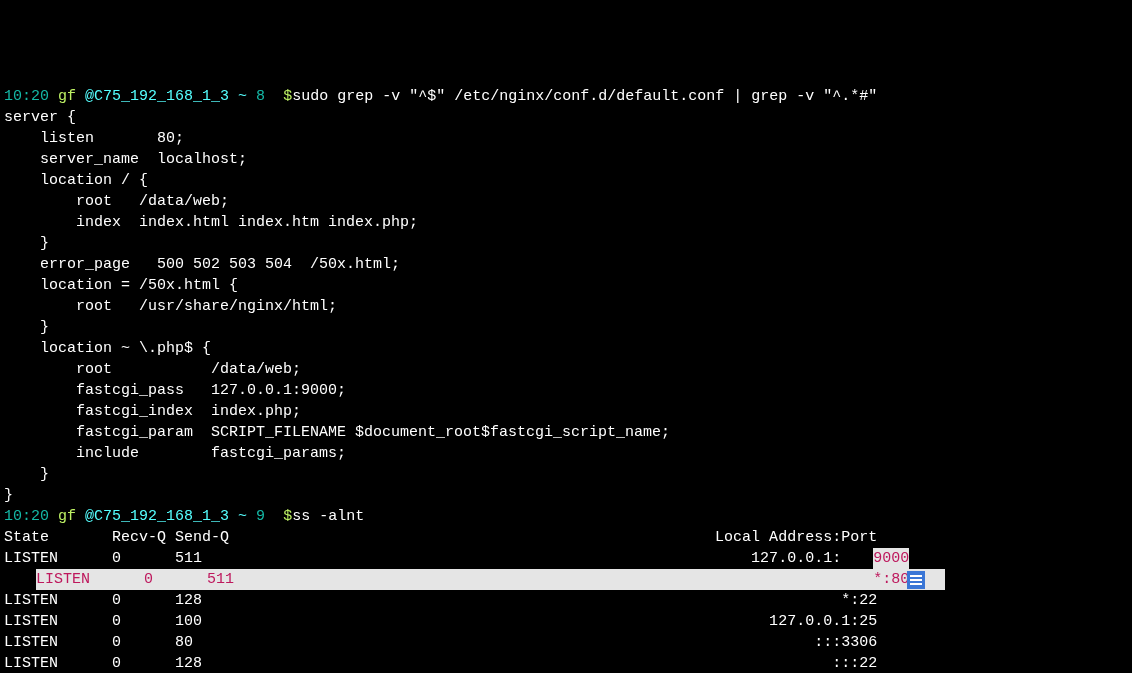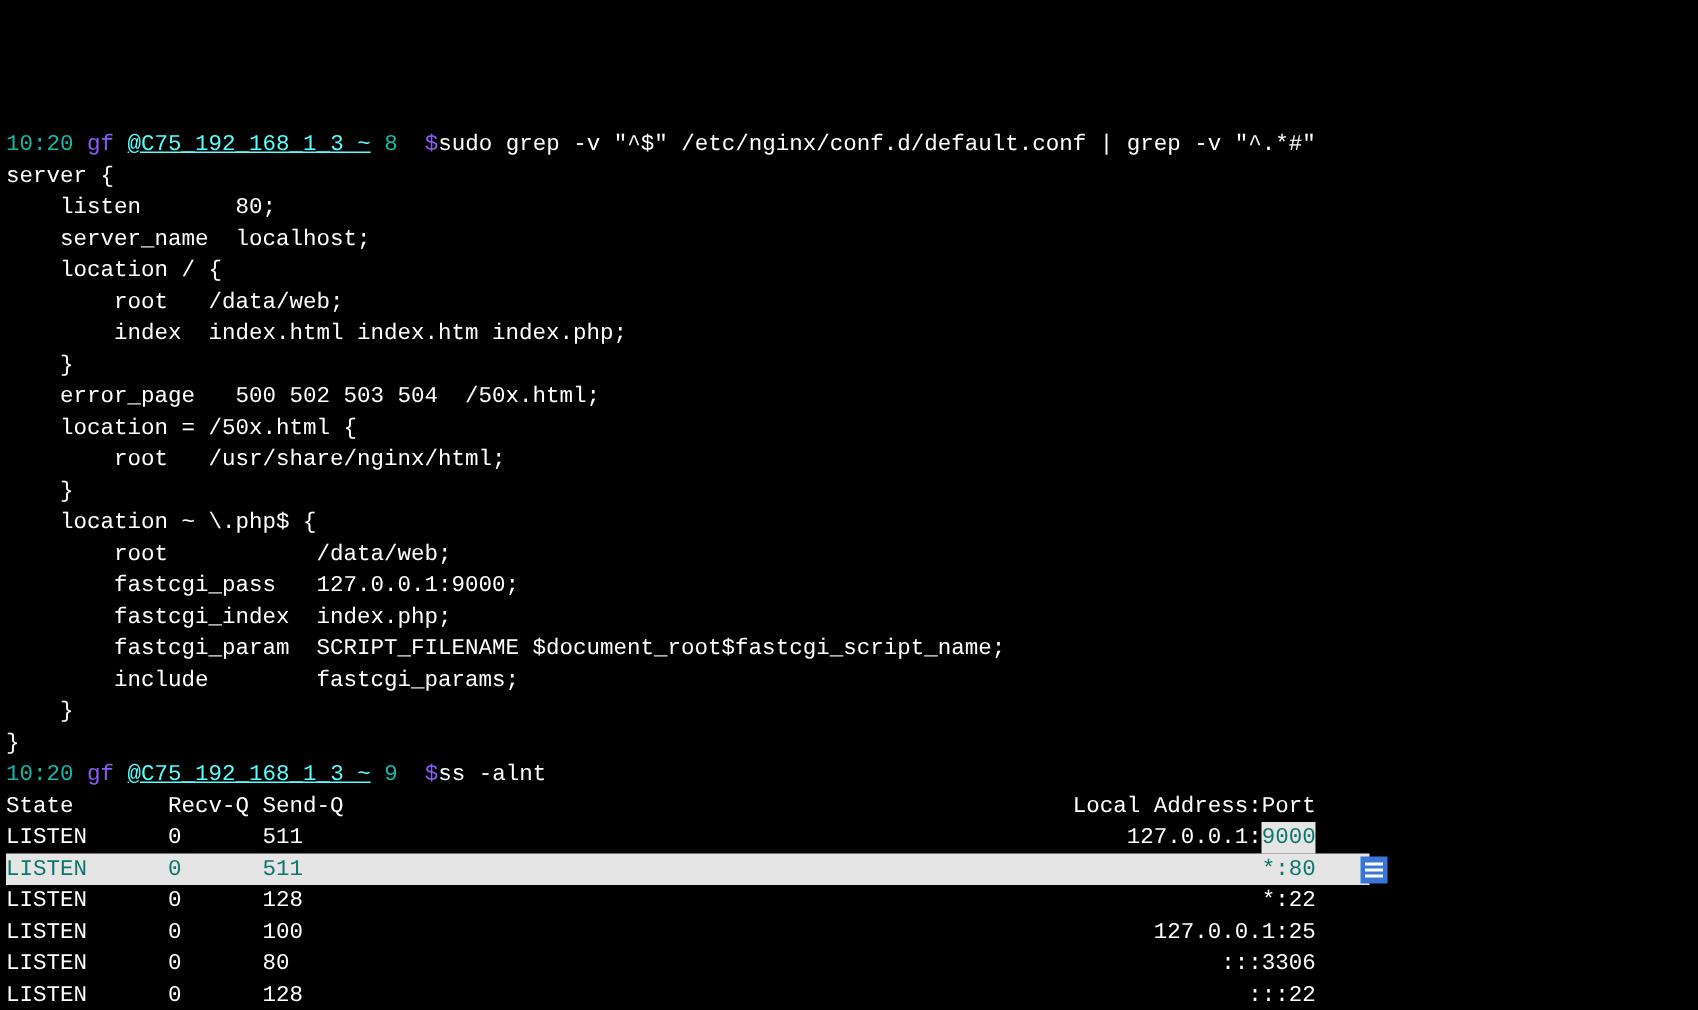--- a/index.html
+++ b/index.html
@@ -14,27 +14,28 @@
       font-size: 15px;
       line-height: 1.4;
       white-space: pre;
       padding: 2px 4px;
       width: 1132px;
       height: 673px;
       overflow: hidden;
       position: relative;
     }
     .g { color: #14b8a6; }
-    .y { color: #8b5cf6; }
-    .c { color: #55ffff; text-decoration: underline; }
+    .y { color: #bef264; }
+    .c { color: #55ffff; }
     .w { color: #ffffff; }
     .hl {
       background: #e5e5e5;
-      color: #0f766e;
+      color: #be185d;
       display: inline-block;
+      margin-left: 32px;
     }
     .row { display: block; }
     .scroll-indicator {
       position: absolute;
       right: 207px;
       top: 571px;
       width: 18px;
       height: 18px;
       background: #3a76d6;
       display: flex;

